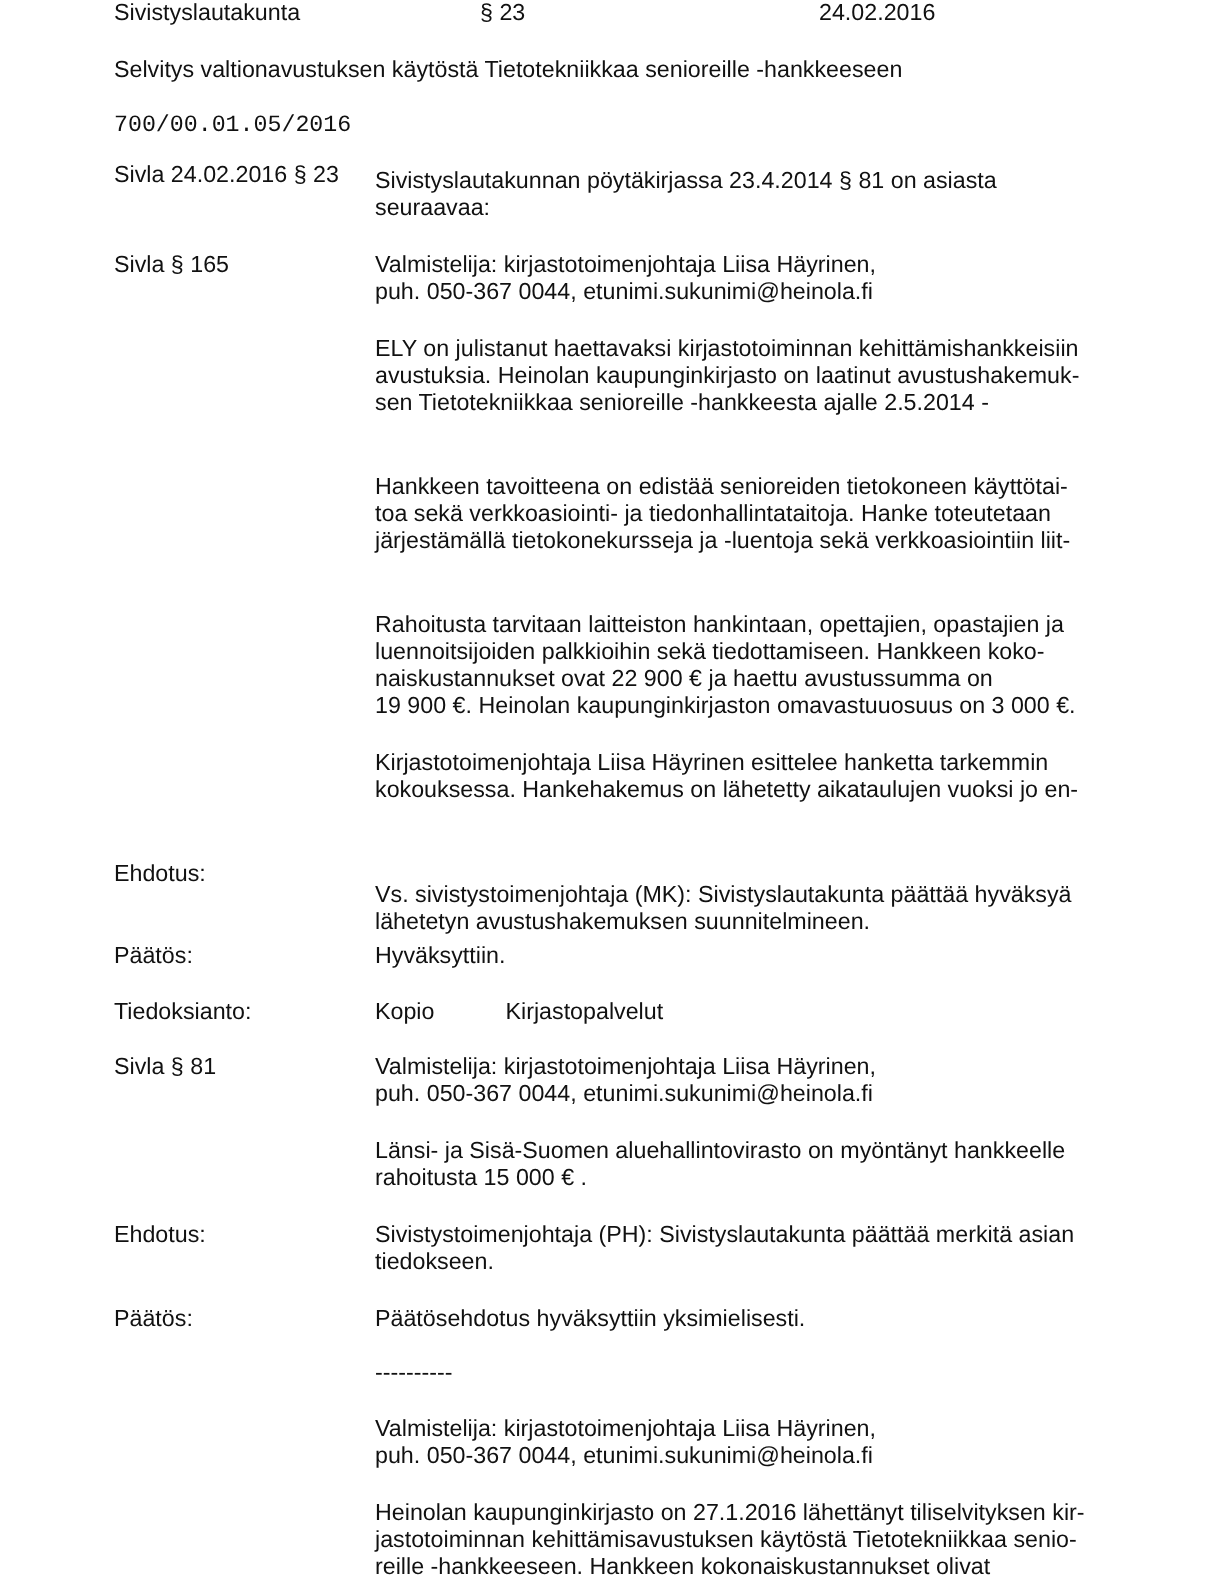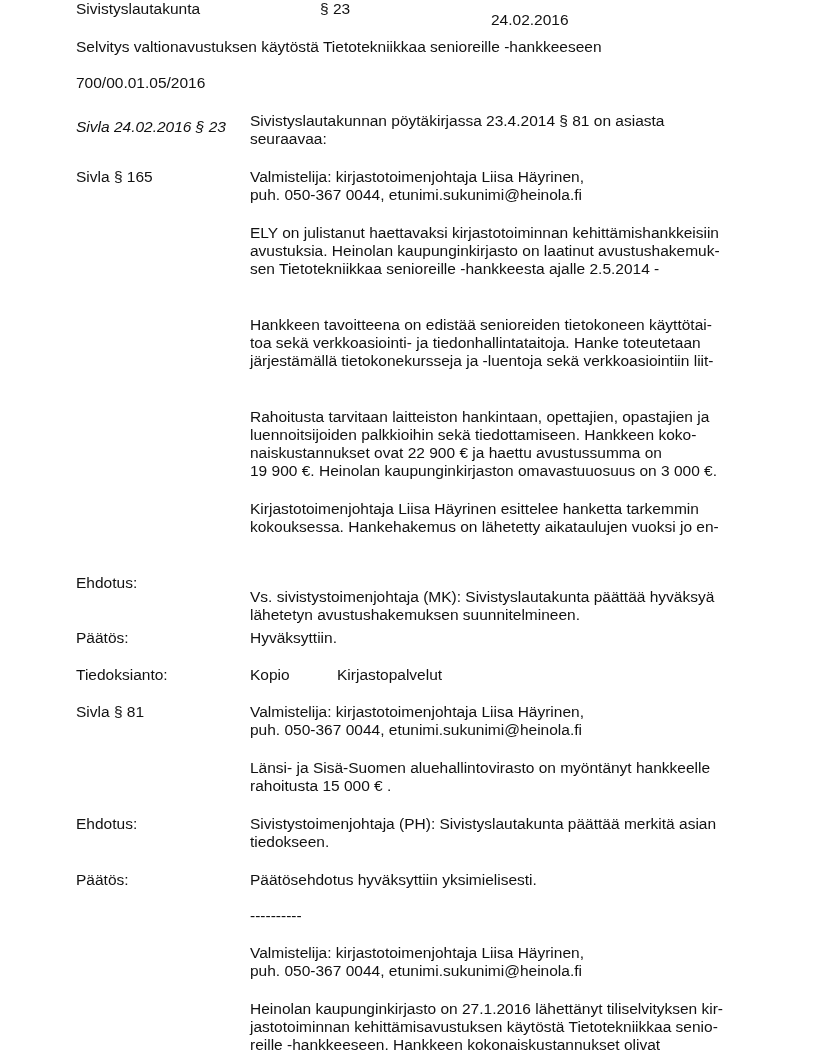--- a/index.html
+++ b/index.html
@@ -21,27 +21,27 @@
     .bold { font-weight: normal; }
     .label { left: 76px; }
     .para { position: absolute; left: 250px; width: 500px; }
     .line { display: block; white-space: nowrap; }
   </style>
 </head>
 <body>
 
 <div class="abs" style="left:76px; top:0px;">Sivistyslautakunta</div>
 <div class="abs" style="left:300px; top:0px;margin-left:20px;">§ 23</div>
-<div class="abs" style="left:491px; top:0px;margin-top:11px;">24.02.2016</div>
+<div class="abs" style="left:546px; top:0px;">24.02.2016</div>
 
 <div class="abs bold" style="left:76px; top:38px;">Selvitys valtionavustuksen käytöstä Tietotekniikkaa senioreille -hankkeeseen</div>
 
-<div class="abs" style="left:76px; top:74px;">700/00.01.05/2016</div>
+<div class="abs" style="left:76px; top:74px;font-family:Liberation Mono, monospace;">700/00.01.05/2016</div>
 
-<div class="abs label" style="top:118px;font-style:italic;">Sivla 24.02.2016 § 23</div>
+<div class="abs label" style="top:108px;">Sivla 24.02.2016 § 23</div>
 <div class="para bold" style="top:112px;">
   <span class="line">Sivistyslautakunnan pöytäkirjassa 23.4.2014 § 81 on asiasta</span>
   <span class="line">seuraavaa:</span>
 </div>
 
 <div class="abs label" style="top:168px;">Sivla § 165</div>
 <div class="para" style="top:168px;">
   <span class="line">Valmistelija: kirjastotoimenjohtaja Liisa Häyrinen,</span>
   <span class="line">puh. 050-367 0044, etunimi.sukunimi@heinola.fi</span>
 </div>

